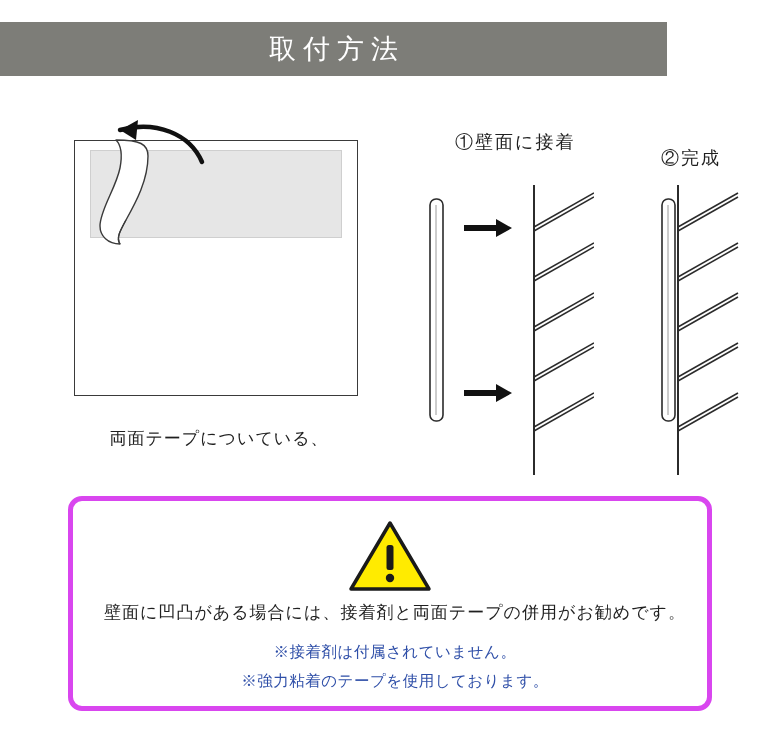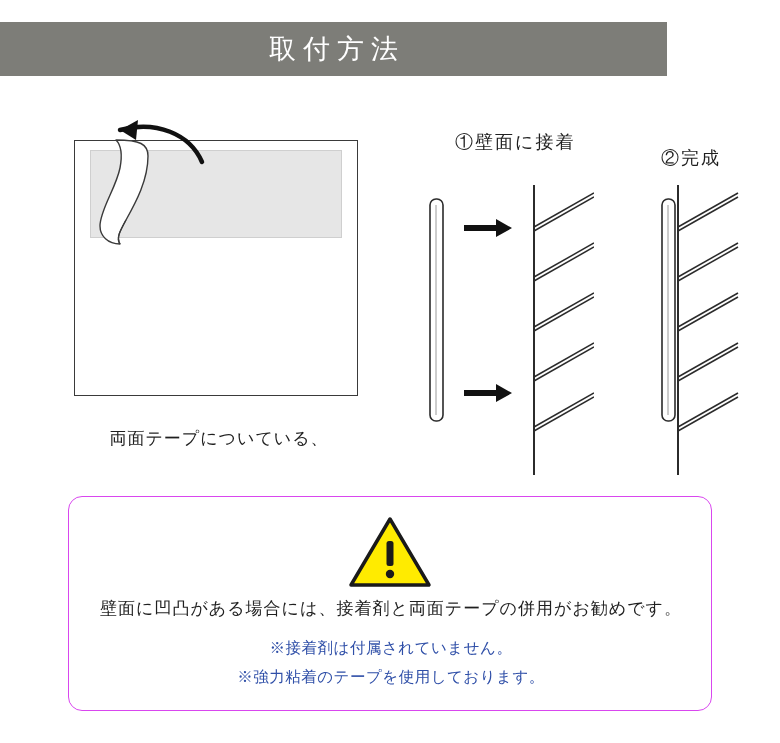--- a/index.html
+++ b/index.html
@@ -125,21 +125,21 @@
     height: 290px;
   }
 
   
   .notice-box {
     position: absolute;
     left: 68px;
     top: 496px;
     width: 644px;
     height: 215px;
-    border: 1px solid #d946ef;
+    border: 5px solid #d946ef;
     border-radius: 14px;
     background: #ffffff;
     box-sizing: border-box;
   }
   .warn-icon {
     position: absolute;
     left: 50%;
     transform: translateX(-50%);
     top: 18px;
     width: 84px;

